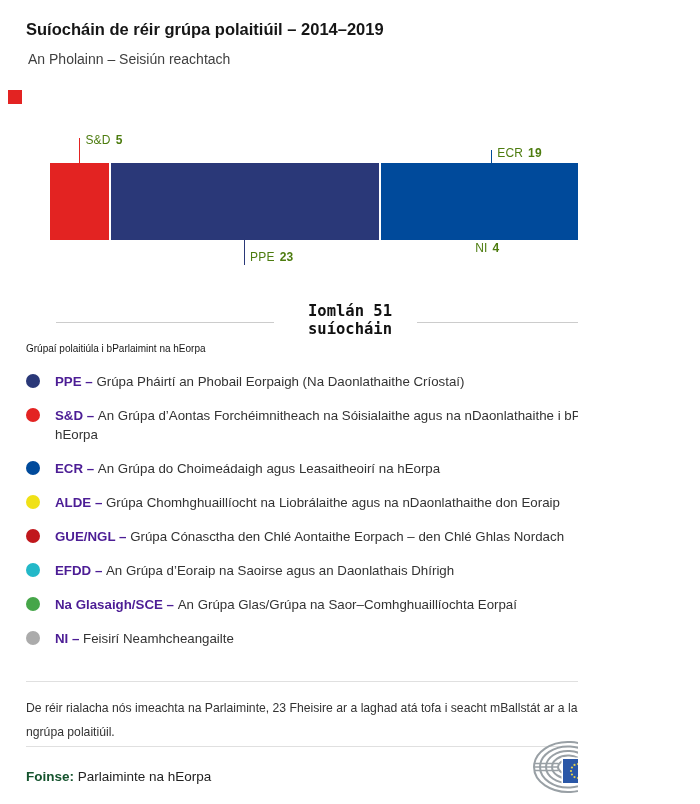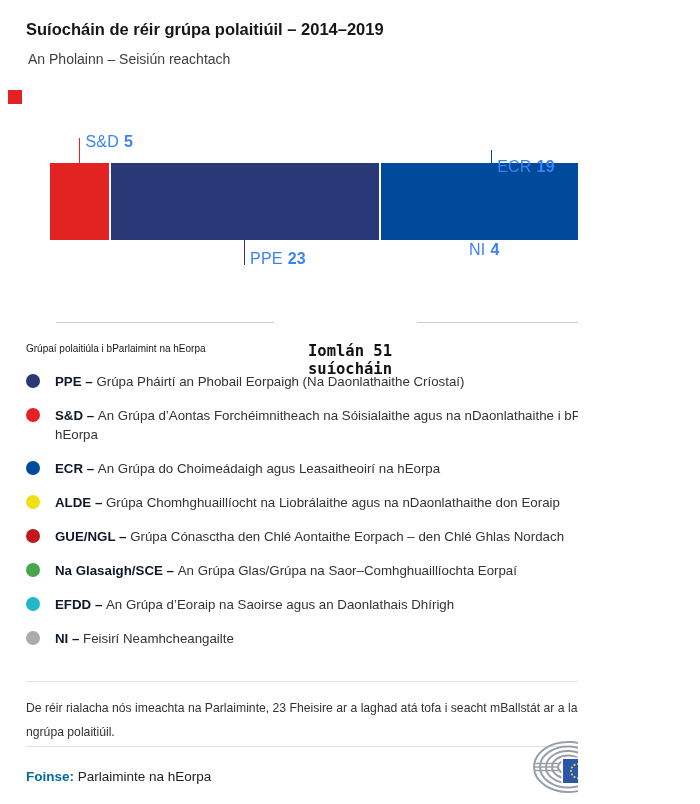--- a/index.html
+++ b/index.html
@@ -8,46 +8,46 @@
 
   .title{position:absolute;left:26px;top:20px;font-size:16.5px;font-weight:bold;color:#161616;}
   .subtitle{position:absolute;left:28px;top:51px;font-size:14px;font-weight:400;color:#3f3f3f;}
   .accent-square{position:absolute;left:8px;top:90px;width:14px;height:14px;}
 
   
   .bar{position:absolute;left:50px;top:163px;width:600px;height:77px;display:flex;}
   .seg{flex:none;height:100%;}
   .seg + .seg{border-left:2px solid #fff;box-sizing:border-box;}
   .cl-line{position:absolute;width:1px;}
-  .cl-label{position:absolute;font-size:16px;color:#3b82f6;white-space:nowrap;letter-spacing:.2px;}
+  .cl-label{position:absolute;font-size:12px;color:#4d7c0f;white-space:nowrap;letter-spacing:.2px;}
   .cl-num{font-weight:bold;margin-left:5px;}
 
   
   .total-rule{position:absolute;top:322px;height:1px;background:#cccccc;}
   .rule-left{left:56px;width:218px;}
   .rule-right{left:417px;width:217px;}
   .total-block{position:absolute;left:275px;top:302px;width:150px;text-align:center;
                font-family:"DejaVu Sans Mono",monospace;font-weight:bold;
-               font-size:15.5px;line-height:18px;color:#111;margin-top:40px;}
+               font-size:15.5px;line-height:18px;color:#111;}
 
   
   .legend-heading{position:absolute;left:26px;top:343px;font-size:10px;font-weight:normal;color:#161616;}
   .legend{position:absolute;left:26px;top:372px;width:648px;list-style:none;margin:0;padding:0;}
   .legend li{position:relative;padding-left:29px;margin-bottom:15px;font-size:13.3px;
              line-height:19px;color:#333;max-width:616px;}
   .legend .dot{position:absolute;left:0;top:2px;width:14px;height:14px;border-radius:50%;}
-  .legend b{color:#0f172a;}
+  .legend b{color:#4c1d95;}
 
   
   .rule{position:absolute;left:26px;width:648px;height:1px;background:#e0e0e0;}
   .rule-top{top:681px;} .rule-bottom{top:746px;}
   .footnote{position:absolute;left:26px;top:696px;width:652px;font-size:12.2px;
             line-height:24px;color:#333;}
   .source{position:absolute;left:26px;top:769px;font-size:13.5px;color:#222;}
-  .source b{color:#0369a1;}
+  .source b{color:#14532d;}
 
   
   .logo{position:absolute;left:528px;top:740px;width:160px;height:58px;}
   .logo svg{position:absolute;left:0;top:0;}
   .wordmark{position:absolute;left:73px;top:15px;font-size:14.5px;line-height:13.5px;
             font-weight:bold;color:#47505a;letter-spacing:.2px;text-decoration:underline;}
 </style>
 </head>
 <body>
 
@@ -62,41 +62,41 @@
         <div class="seg" style="width: 58.8235px; background: rgb(227, 35, 34);"></div>
         <div class="seg" style="width: 270.588px; background: rgb(42, 56, 120);"></div>
         <div class="seg" style="width: 223.529px; background: rgb(0, 74, 155);"></div>
         <div class="seg" style="width: 47.0588px; background: rgb(171, 171, 169);"></div>
       </div>
   <div class="cl-line" style="left: 78.9118px; height: 25px; top: 138px; background: rgb(227, 35, 34);"></div>
       <div class="cl-label" style="top: 133px; left: 85.4118px;"><span>S&amp;D</span><span class="cl-num">5</span></div>
       <div class="cl-line" style="left: 243.618px; height: 25px; top: 240px; background: rgb(42, 56, 120);"></div>
       <div class="cl-label" style="top: 250px; left: 250.118px;"><span>PPE</span><span class="cl-num">23</span></div>
       <div class="cl-line" style="left: 490.676px; height: 13px; top: 150px; background: rgb(0, 74, 155);"></div>
-      <div class="cl-label" style="top: 158px; left: 497.176px; text-align: center;"><span>ECR</span><span class="cl-num">19</span></div>
+      <div class="cl-label" style="top: 146px; left: 497.176px; text-align: center;"><span>ECR</span><span class="cl-num">19</span></div>
       <div class="cl-line" style="left: 625.971px; height: 16px; top: 240px; background: rgb(171, 171, 169);"></div>
       <div class="cl-label" style="top: 241px; right: 78.5294px;"><span>NI</span><span class="cl-num">4</span></div>
     </div>
 
   <div class="total-rule rule-left"></div>
   <div class="total-rule rule-right"></div>
   <div class="total-block">
     <div>Iomlán 51</div>
     <div>suíocháin</div>
   </div>
 
   <div class="legend-heading">Grúpaí polaitiúla i bParlaimint na hEorpa</div>
   <ul class="legend" id="legend">
       <li><span class="dot" style="background: rgb(42, 56, 120);"></span><b>PPE – </b><span>Grúpa Pháirtí an Phobail Eorpaigh (Na Daonlathaithe Críostaí)</span></li>
       <li><span class="dot" style="background: rgb(227, 35, 34);"></span><b>S&amp;D – </b><span>An Grúpa d’Aontas Forchéimnitheach na Sóisialaithe agus na nDaonlathaithe i bParlaimint na hEorpa</span></li>
       <li><span class="dot" style="background: rgb(0, 74, 155);"></span><b>ECR – </b><span>An Grúpa do Choimeádaigh agus Leasaitheoirí na hEorpa</span></li>
       <li><span class="dot" style="background: rgb(240, 225, 22);"></span><b>ALDE – </b><span>Grúpa Chomhghuaillíocht na Liobrálaithe agus na nDaonlathaithe don Eoraip</span></li>
       <li><span class="dot" style="background: rgb(192, 23, 28);"></span><b>GUE/NGL – </b><span>Grúpa Cónasctha den Chlé Aontaithe Eorpach – den Chlé Ghlas Nordach</span></li>
+      <li><span class="dot" style="background: rgb(35, 184, 200);"></span><b>EFDD – </b><span>An Grúpa d’Eoraip na Saoirse agus an Daonlathais Dhírigh</span></li>
       <li><span class="dot" style="background: rgb(70, 166, 73);"></span><b>Na Glasaigh/SCE – </b><span>An Grúpa Glas/Grúpa na Saor–Comhghuaillíochta Eorpaí</span></li>
-      <li><span class="dot" style="background: rgb(35, 184, 200);"></span><b>EFDD – </b><span>An Grúpa d’Eoraip na Saoirse agus an Daonlathais Dhírigh</span></li>
       <li><span class="dot" style="background: rgb(171, 171, 171);"></span><b>NI – </b><span>Feisirí Neamhcheangailte</span></li>
     </ul>
 
   <div class="rule rule-top"></div>
   <div class="footnote">De réir rialacha nós imeachta na Parlaiminte, 23 Fheisire ar a laghad atá tofa i seacht mBallstát ar a laghad a bheidh i ngrúpa polaitiúil.</div>
   <div class="rule rule-bottom"></div>
 
   <div class="source">
     <b>Foinse:</b>
     <span>Parlaiminte na hEorpa</span>

